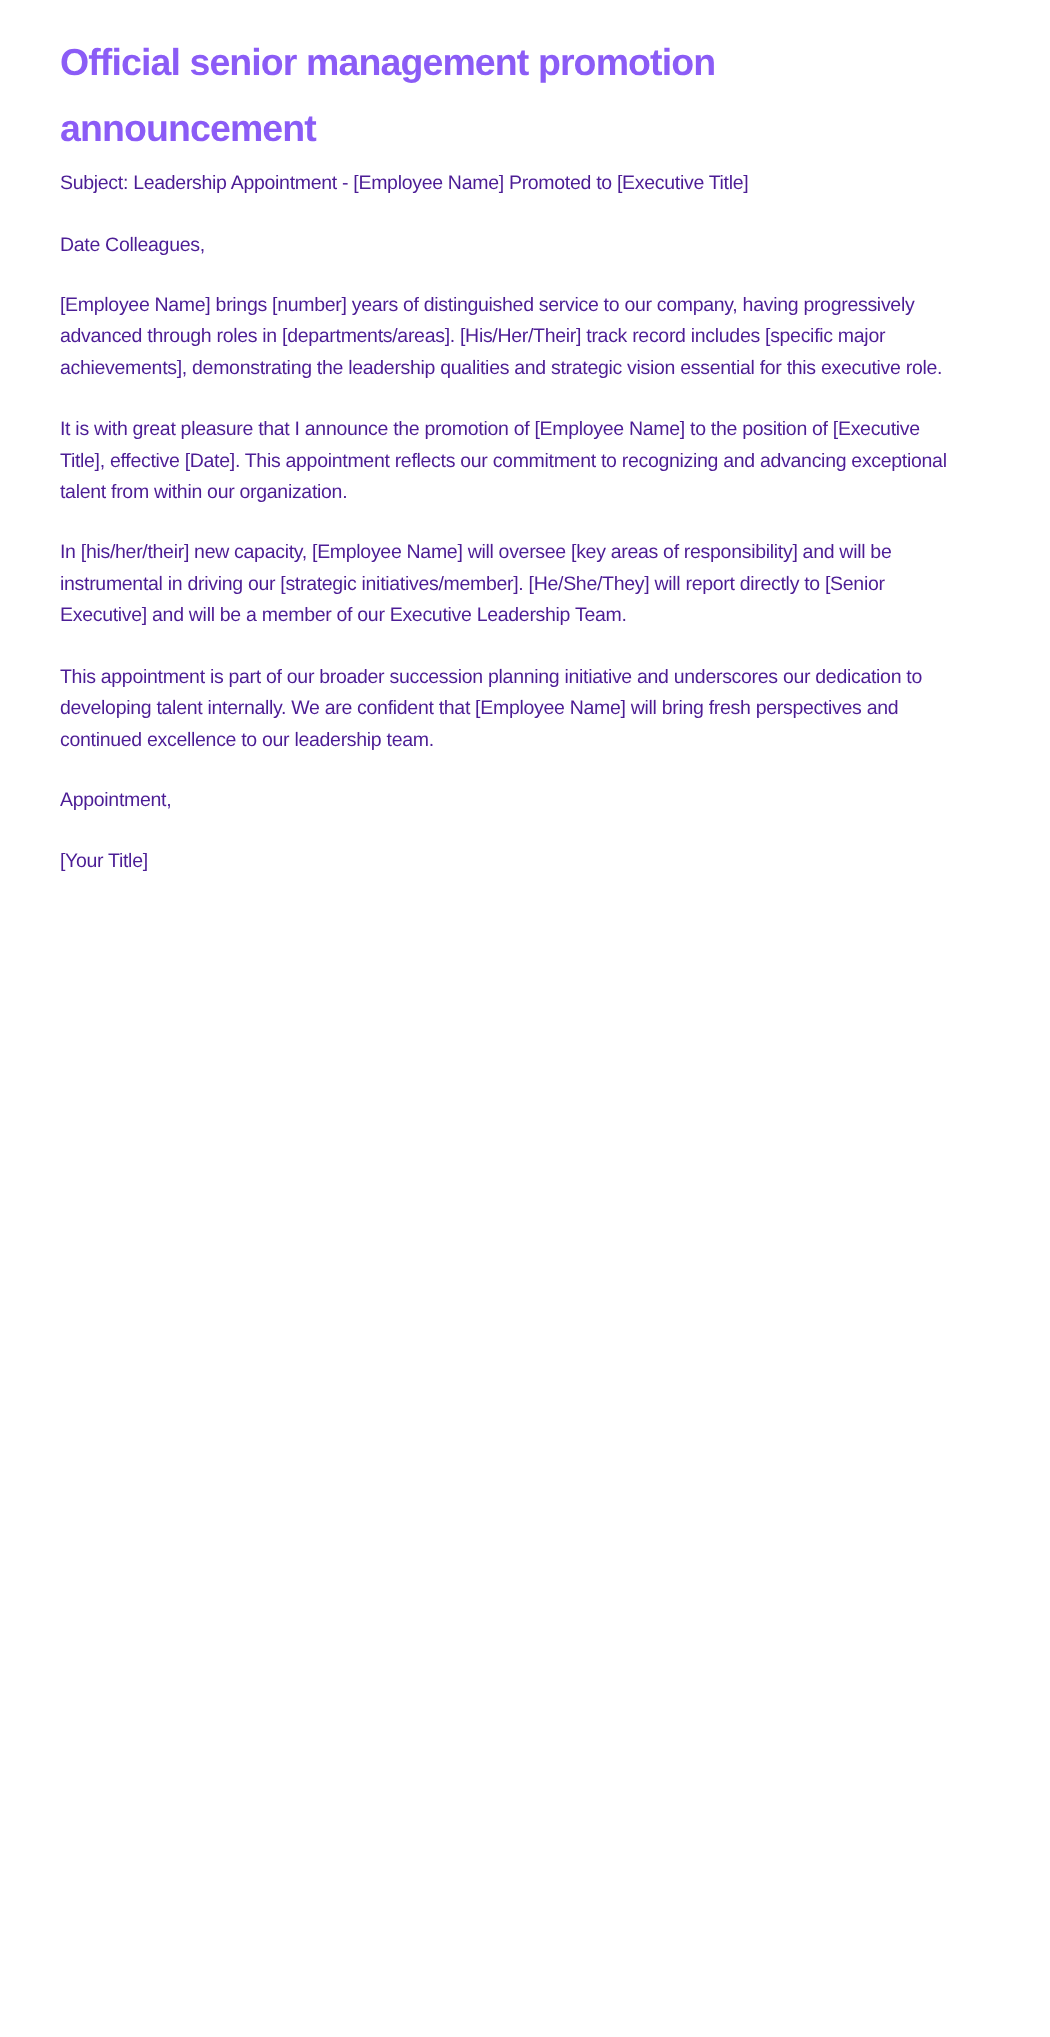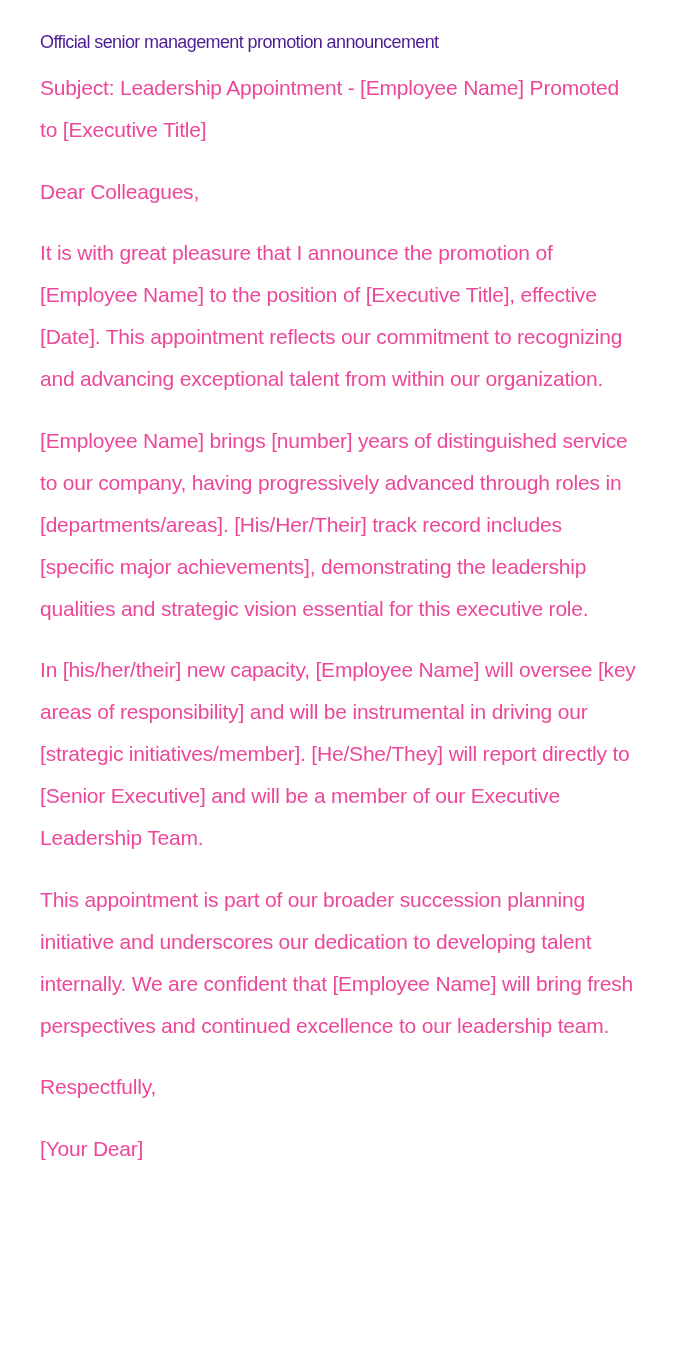--- a/index.html
+++ b/index.html
@@ -16,41 +16,41 @@
       font-family: "Liberation Sans", sans-serif;
     }
     .doc {
       position: absolute;
       left: 40px;
       top: 20px;
       width: 600px;
     }
     .title {
       font-family: "Liberation Sans", sans-serif;
-      font-weight: normal;
-      font-size: 18px;
+      font-weight: bold;
+      font-size: 25px;
       line-height: 44px;
       letter-spacing: -0.6px;
-      color: #4c1d95;
+      color: #8b5cf6;
       margin: 0 0 3px 0;
     }
     .para {
-      font-size: 21px;
-      line-height: 42px;
+      font-size: 13px;
+      line-height: 21px;
       letter-spacing: -0.2px;
       margin: 0 0 19.5px 0;
-      color: #ec4899;
+      color: #4c1d95;
     }
   </style>
 </head>
 <body>
 
 <div class="doc">
   <h1 class="title">Official senior management promotion announcement</h1>
   <p class="para">Subject: Leadership Appointment - [Employee Name] Promoted to [Executive Title]</p>
-  <p class="para">Dear Colleagues,</p>
+  <p class="para">Date Colleagues,</p>
+  <p class="para">[Employee Name] brings [number] years of distinguished service to our company, having progressively advanced through roles in [departments/areas]. [His/Her/Their] track record includes [specific major achievements], demonstrating the leadership qualities and strategic vision essential for this executive role.</p>
   <p class="para">It is with great pleasure that I announce the promotion of [Employee Name] to the position of [Executive Title], effective [Date]. This appointment reflects our commitment to recognizing and advancing exceptional talent from within our organization.</p>
-  <p class="para">[Employee Name] brings [number] years of distinguished service to our company, having progressively advanced through roles in [departments/areas]. [His/Her/Their] track record includes [specific major achievements], demonstrating the leadership qualities and strategic vision essential for this executive role.</p>
   <p class="para">In [his/her/their] new capacity, [Employee Name] will oversee [key areas of responsibility] and will be instrumental in driving our [strategic initiatives/member]. [He/She/They] will report directly to [Senior Executive] and will be a member of our Executive Leadership Team.</p>
   <p class="para">This appointment is part of our broader succession planning initiative and underscores our dedication to developing talent internally. We are confident that [Employee Name] will bring fresh perspectives and continued excellence to our leadership team.</p>
-  <p class="para">Respectfully,</p>
-  <p class="para">[Your Dear]</p>
+  <p class="para">Appointment,</p>
+  <p class="para">[Your Title]</p>
 </div>
 
 </body></html>

